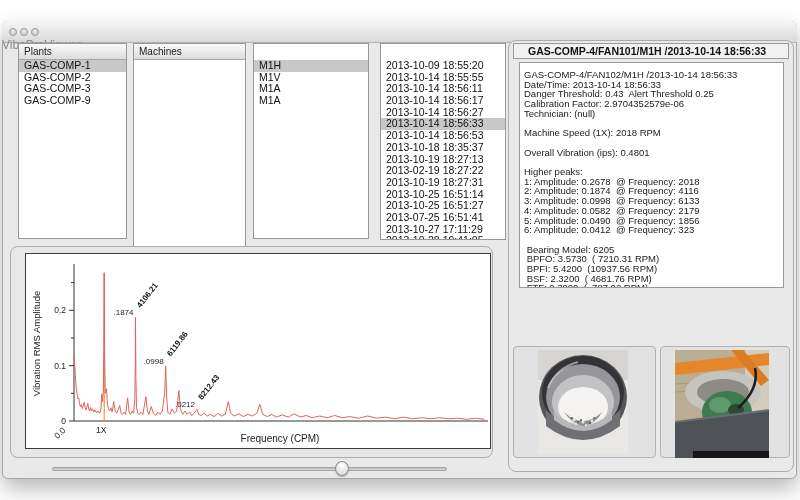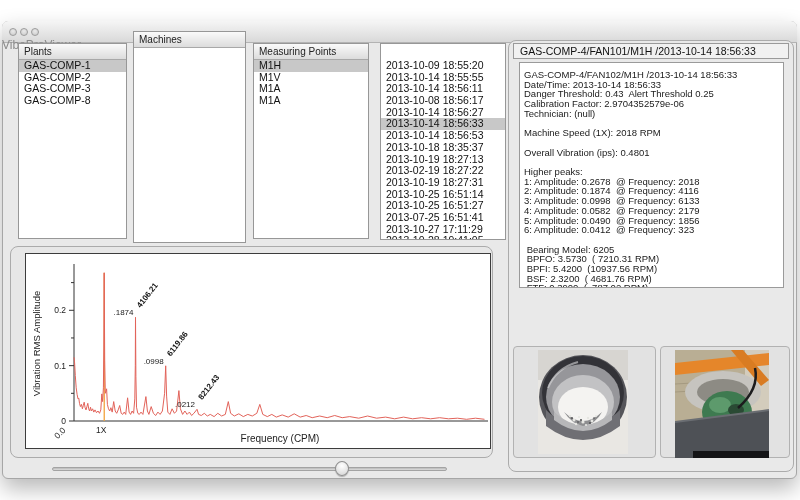--- a/index.html
+++ b/index.html
@@ -34,22 +34,22 @@
   
   .slider-track{position:absolute;left:52px;top:467px;width:395px;height:4px;border-radius:2px;
                 background:linear-gradient(#b9b9b9,#dddddd);border:1px solid #a3a3a3;}
   .slider-thumb{position:absolute;left:335px;top:461px;width:14px;height:15px;border-radius:50%;
                 background:radial-gradient(circle at 50% 30%,#ffffff,#d2d2d2);
                 border:1px solid #8f8f8f;box-shadow:0 1px 1px rgba(0,0,0,.25);}
   
   .right-group{position:absolute;left:508px;top:40px;width:286px;height:432px;
                background:#e9e9e9;border:1px solid #ababab;border-radius:8px;}
   .detail-header{position:absolute;left:513px;top:43px;width:276px;height:16px;line-height:15px;
-                 background:#f1f1f1;border:1px solid #9a9a9a;font-size:10.5px;font-weight:400;
-                 color:#111;padding-left:6px;white-space:nowrap;overflow:hidden;}
+                 background:#f1f1f1;border:1px solid #9a9a9a;font-size:10.5px;font-weight:700;
+                 color:#111;padding-left:14px;white-space:nowrap;overflow:hidden;}
   .detail-text{position:absolute;left:519px;top:62px;width:265px;height:226px;background:#fff;
                border:1px solid #9a9a9a;padding:7px 4px 0 4px;font-size:9.5px;line-height:9.7px;
                color:#1a1a1a;white-space:pre;overflow:hidden;}
   .photo-frame{position:absolute;top:346px;height:112px;background:#e2e2e2;
                border:1px solid #b2b2b2;border-radius:4px;}
   .photo-frame.left{left:513px;width:143px;}
   .photo-frame.right{left:660px;width:130px;}
   .photo{position:absolute;overflow:hidden;}
   .photo svg{display:block;}
 </style>
@@ -66,44 +66,43 @@
     <span class="light" style="left:29px"></span>
     <div class="title">VibeProViewer</div>
   </div>
 
   <div class="listbox" style="left:18px;top:43px;width:109px;height:196px">
     <div class="list-header">Plants</div>
     <div class="list-body">
         <div class="list-row sel">GAS-COMP-1</div>
         <div class="list-row">GAS-COMP-2</div>
         <div class="list-row">GAS-COMP-3</div>
-        <div class="list-row">GAS-COMP-8</div>
+        <div class="list-row">GAS-COMP-9</div>
       </div>
   </div>
 
-  <div class="listbox" style="left:133px;top:31px;width:113px;height:212px">
+  <div class="listbox" style="left:133px;top:43px;width:113px;height:212px">
     <div class="list-header">Machines</div>
   </div>
 
   <div class="listbox" style="left:253px;top:43px;width:116px;height:196px">
-    <div class="list-header">Measuring Points</div>
     <div class="list-body">
         <div class="list-row sel">M1H</div>
         <div class="list-row">M1V</div>
         <div class="list-row">M1A</div>
         <div class="list-row">M1A</div>
       </div>
   </div>
 
   <div class="listbox" style="left:380px;top:43px;width:126px;height:197px">
     <div class="list-body">
         <div class="list-row">2013-10-09 18:55:20</div>
         <div class="list-row">2013-10-14 18:55:55</div>
         <div class="list-row">2013-10-14 18:56:11</div>
-        <div class="list-row">2013-10-08 18:56:17</div>
+        <div class="list-row">2013-10-14 18:56:17</div>
         <div class="list-row">2013-10-14 18:56:27</div>
         <div class="list-row sel">2013-10-14 18:56:33</div>
         <div class="list-row">2013-10-14 18:56:53</div>
         <div class="list-row">2013-10-18 18:35:37</div>
         <div class="list-row">2013-10-19 18:27:13</div>
         <div class="list-row">2013-02-19 18:27:22</div>
         <div class="list-row">2013-10-19 18:27:31</div>
         <div class="list-row">2013-10-25 16:51:14</div>
         <div class="list-row">2013-10-25 16:51:27</div>
         <div class="list-row">2013-07-25 16:51:41</div>

